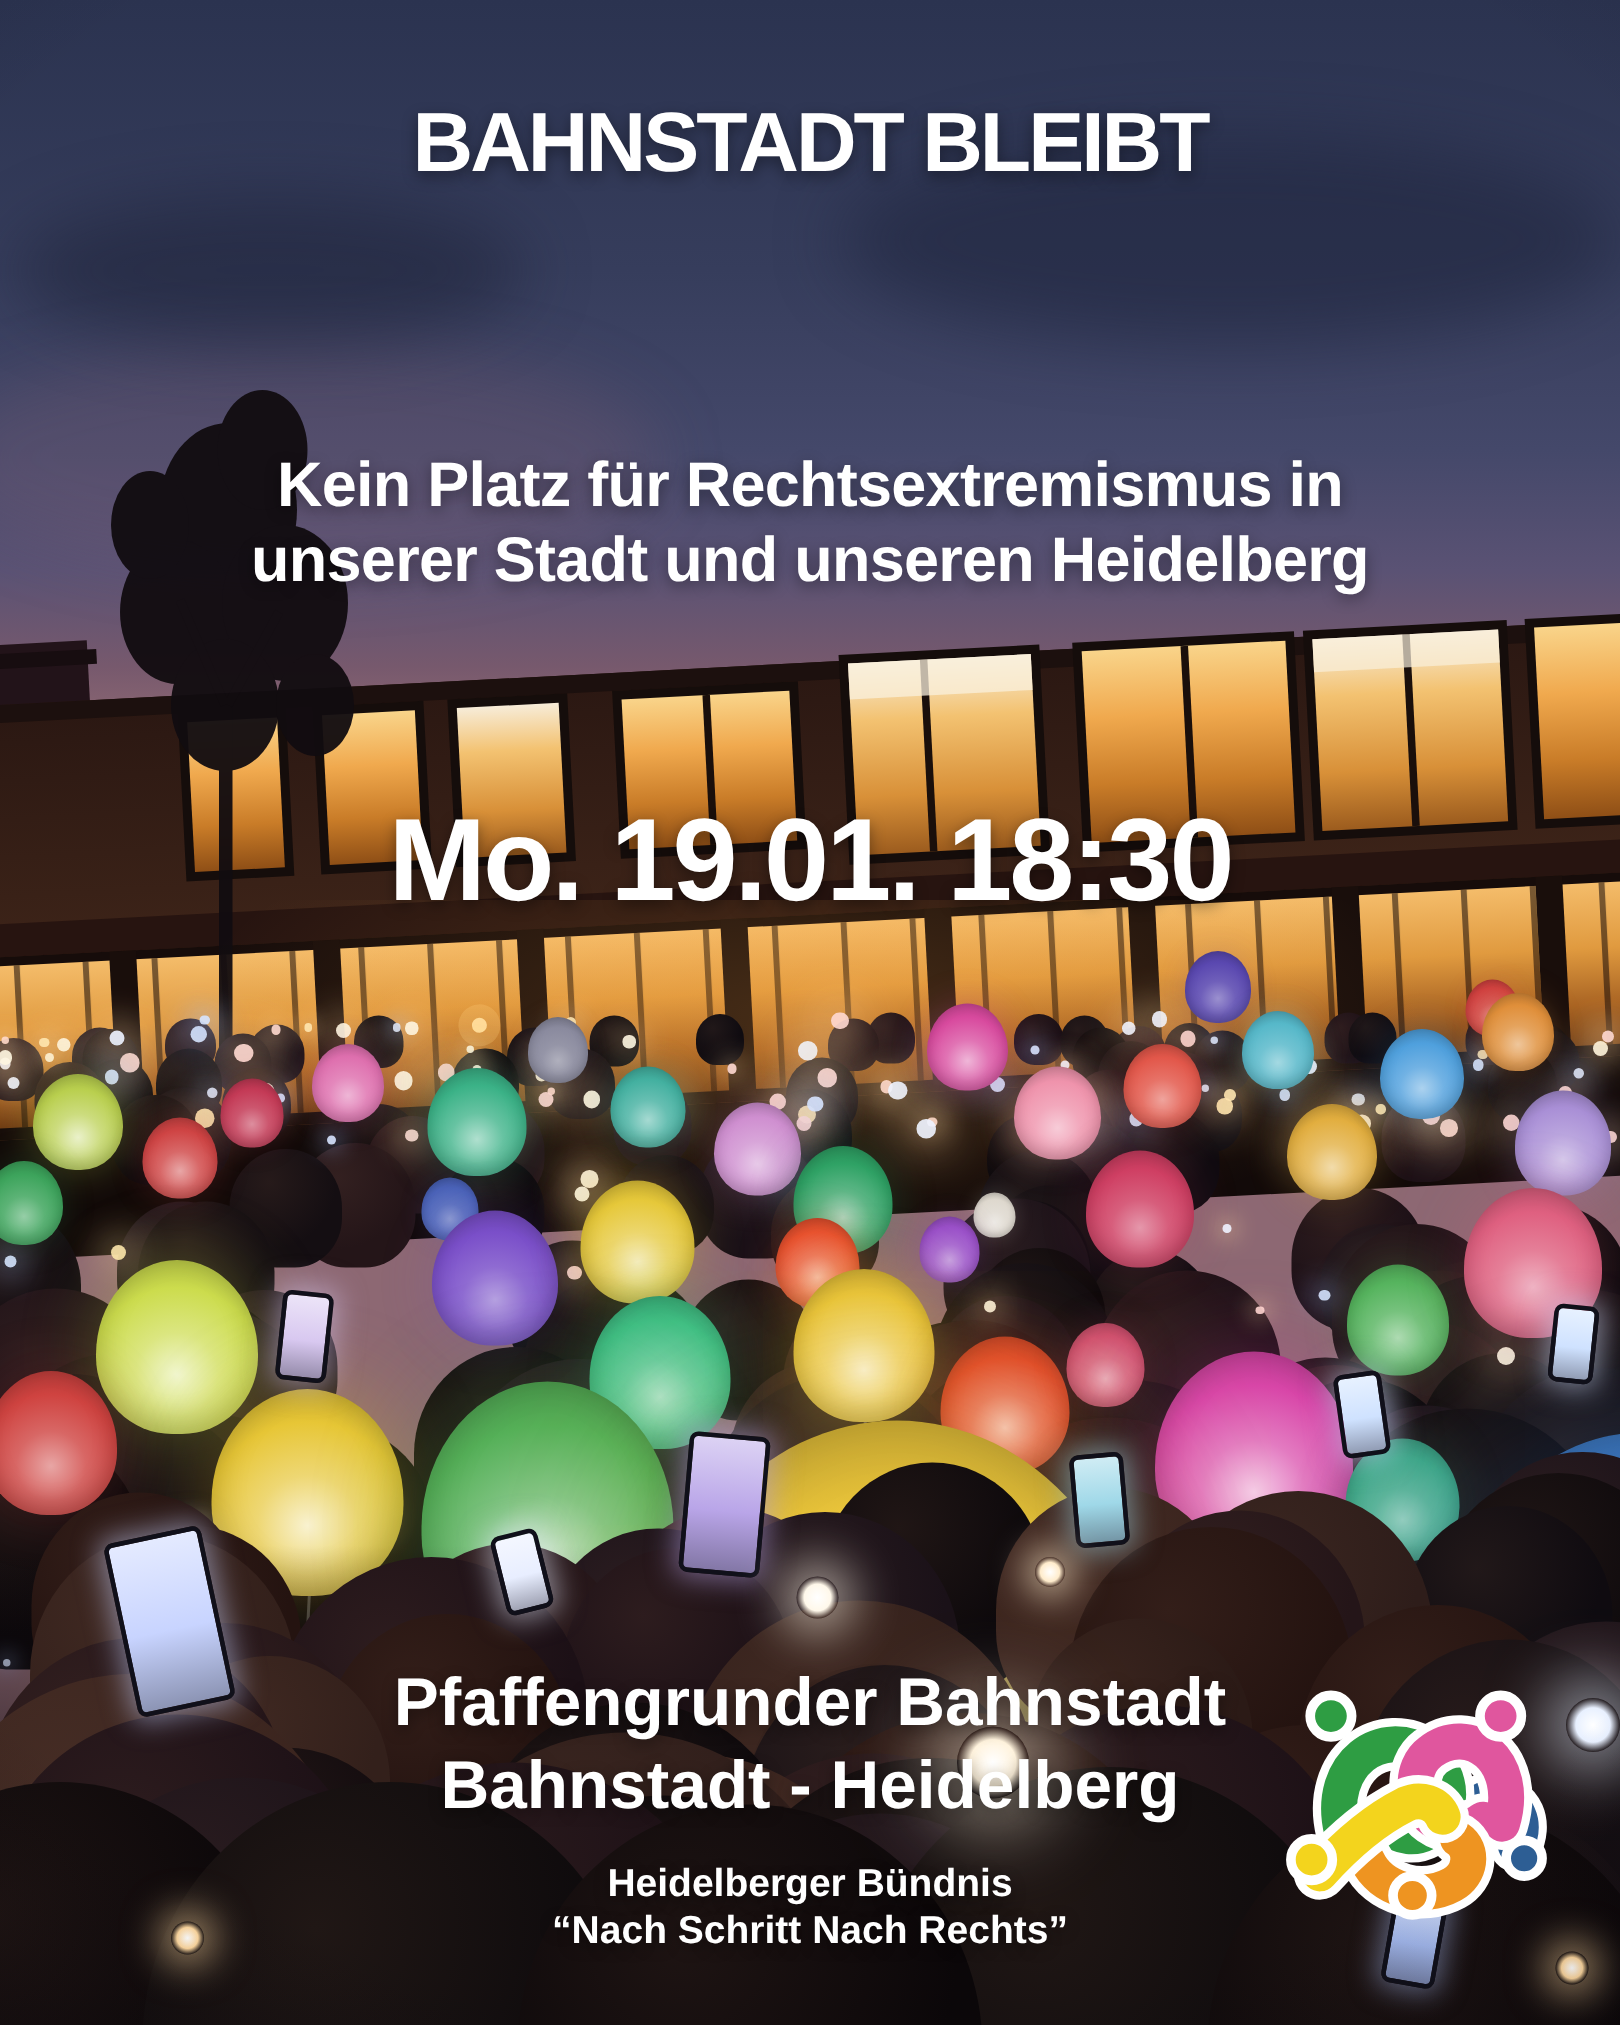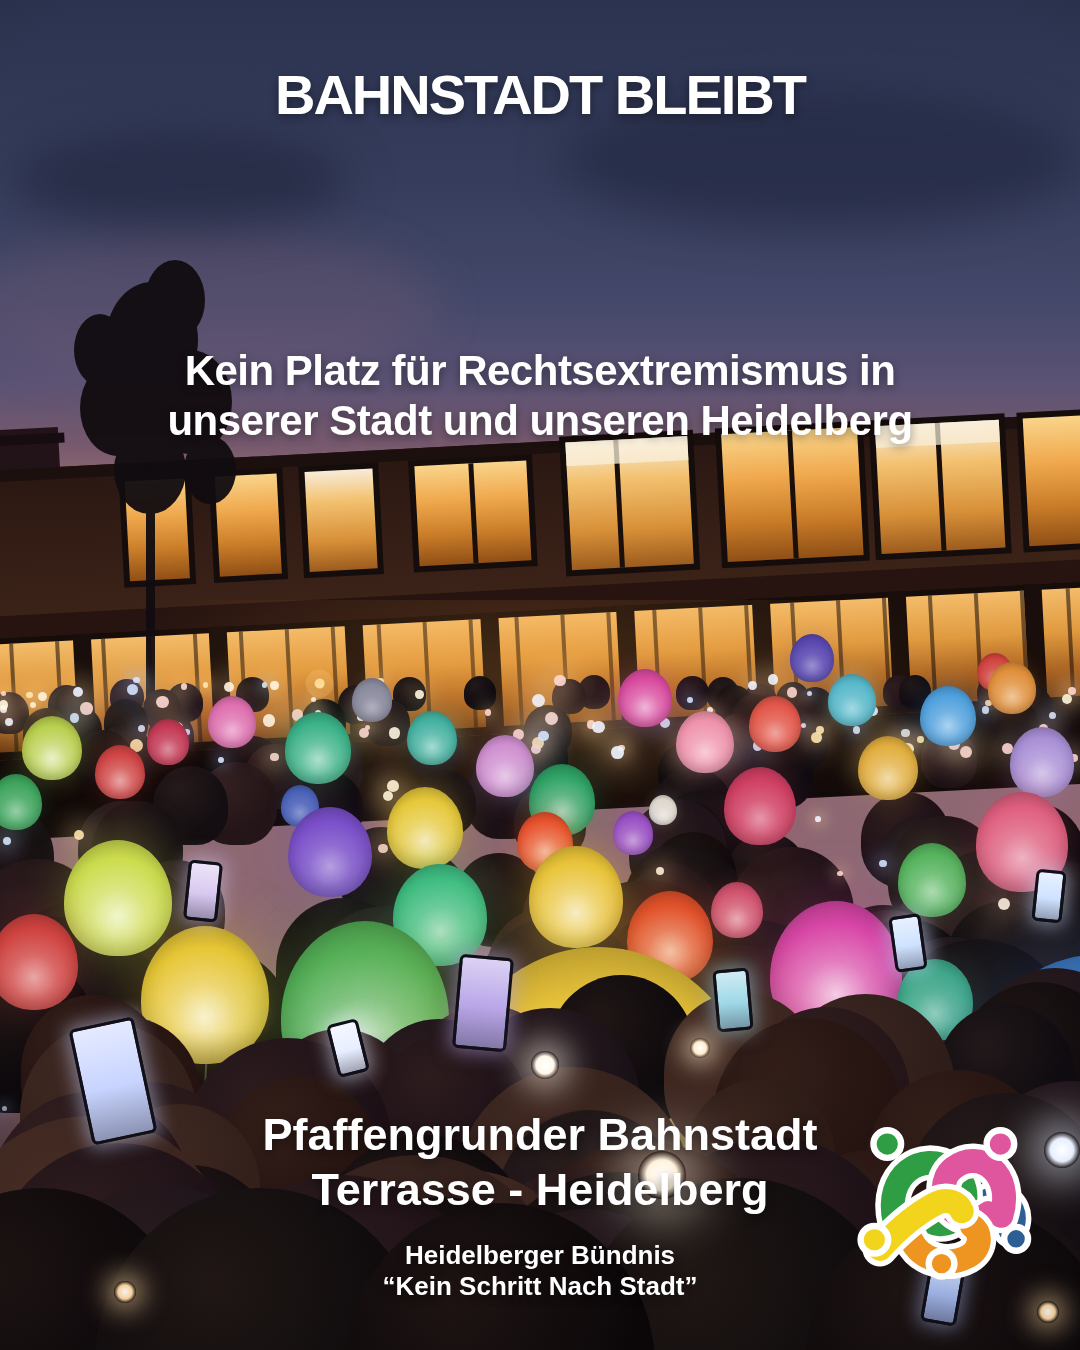--- a/index.html
+++ b/index.html
@@ -21,21 +21,21 @@
   .vignette{position:absolute;left:0;top:0;width:1080px;height:1350px;pointer-events:none;
     background:radial-gradient(120% 90% at 50% 45%,rgba(0,0,0,0) 60%,rgba(10,8,14,0.38) 100%);}
   .balloon,.head,.plight,.flash,.phone,.bstring{position:absolute;}
   .balloon{border-radius:50% 50% 47% 47% / 54% 54% 44% 44%;}
   .head{border-radius:50% 50% 42% 42%;}
   .plight,.flash{border-radius:50%;}
   .phone{border:3px solid #10101a;border-radius:6px;}
   .txt{position:absolute;left:0;width:1080px;text-align:center;color:#fff;
     text-shadow:0 3px 10px rgba(0,0,0,0.40);font-weight:bold;}
   .title{top:64px;font-size:56px;line-height:1.12;letter-spacing:-2px;}
-  .subtitle{top:298px;font-size:42px;line-height:1.18;letter-spacing:-0.5px;margin-top:48px;}
+  .subtitle{top:298px;font-size:42px;line-height:1.18;letter-spacing:-0.5px;}
   .datetime{top:528px;font-size:78px;letter-spacing:-2px;}
   .location{top:1108px;font-size:45px;line-height:1.22;}
   .organizer{top:1240px;font-size:26px;line-height:1.18;}
   .logo{position:absolute;left:856px;top:1122px;width:184px;height:184px;}
   .logo .outline{stroke:#fff;stroke-width:38;fill:none;}
   .logo .color{stroke-width:26;fill:none;}
   .logo .g-green .color{stroke:var(--lg-green);}
   .logo .g-pink .color{stroke:var(--lg-pink);}
   .logo .g-yellow .color{stroke:var(--lg-yellow);}
   .logo .g-orange .color{stroke:var(--lg-orange);}
@@ -511,27 +511,28 @@
     </div>
   <div class="vignette"></div>
 
   <div class="txt title">
     <div>BAHNSTADT BLEIBT</div>
   </div>
   <div class="txt subtitle">
     <div>Kein Platz für Rechtsextremismus in</div>
     <div>unserer Stadt und unseren Heidelberg</div>
   </div>
+  <div class="txt datetime">Mo. 19.01. 18:30</div>
   <div class="txt location">
     <div>Pfaffengrunder Bahnstadt</div>
-    <div>Terrasse - Heidelberg</div>
+    <div>Bahnstadt - Heidelberg</div>
   </div>
   <div class="txt organizer">
     <div>Heidelberger Bündnis</div>
-    <div>“Kein Schritt Nach Stadt”</div>
+    <div>“Nach Schritt Nach Rechts”</div>
   </div>
 
   <svg class="logo" viewBox="0 0 200 200" style="--lg-green: #2e9d43; --lg-pink: #e0569e; --lg-yellow: #f3d41d; --lg-orange: #ee9421; --lg-blue: #2d5e94;">
     <g stroke-linecap="round">
       <g class="g-blue">
         <path class="outline" d="M168,118 C176,102 170,86 152,84 C142,83 135,90 135,99"></path>
         <path class="color" d="M168,118 C176,102 170,86 152,84 C142,83 135,90 135,99"></path>
       </g>
       <g class="g-green">
         <path class="outline" d="M42,108 C30,58 72,30 104,52 C124,66 124,96 104,108 C95,113 84,112 77,105"></path>

